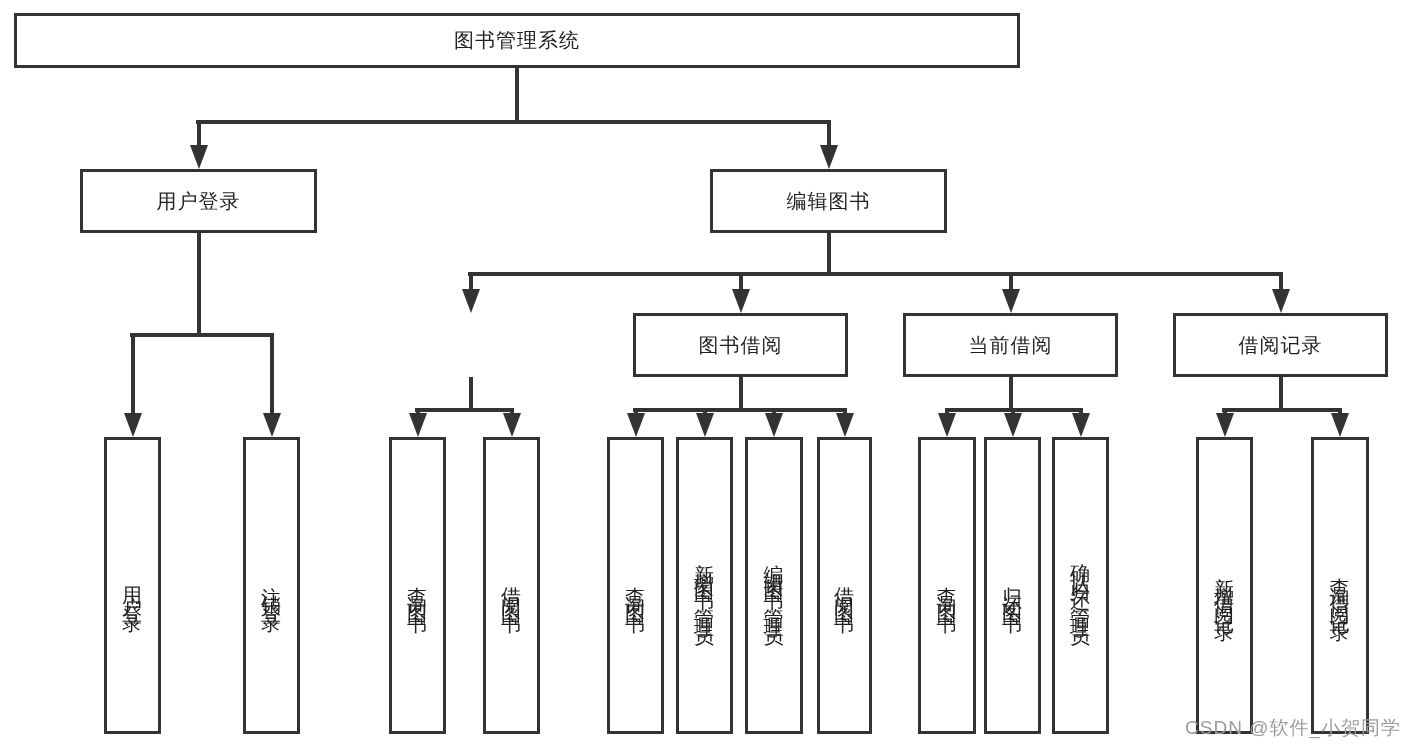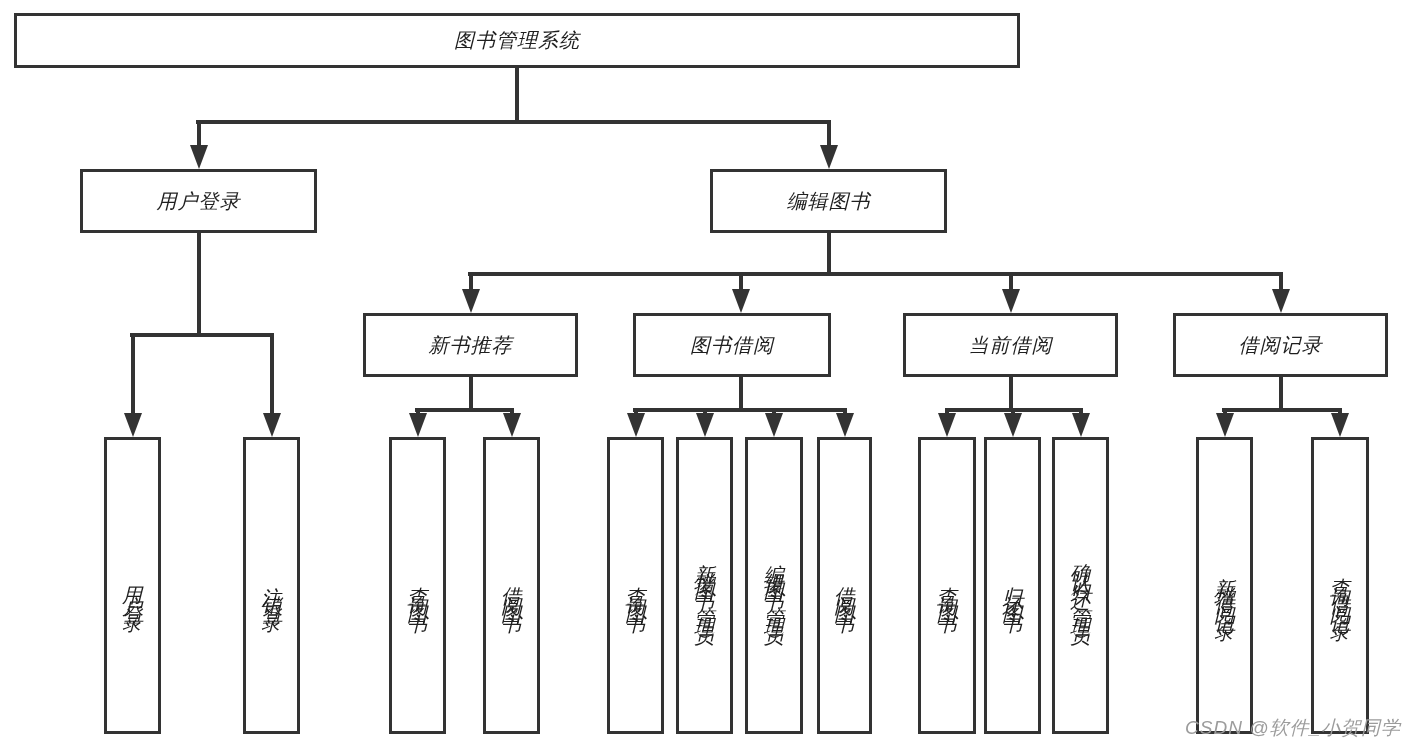--- a/index.html
+++ b/index.html
@@ -7,21 +7,20 @@
     --text:#1f1f1f;
     --box-bg:#ffffff;
     --watermark:#9c9c9c;
     --background:#ffffff;
   }
   html,body{margin:0;padding:0;background:var(--background);}
   body{font-family:"Liberation Sans","DejaVu Sans",sans-serif;}
   .canvas{
     position:relative;width:1405px;height:747px;background:var(--box-bg);
     overflow:hidden;
-    font-style:italic;
   }
   .box{
     position:absolute;background:var(--box-bg);
     border:3px solid var(--line);box-sizing:border-box;
     display:flex;align-items:center;justify-content:center;
     color:var(--text);font-size:20px;letter-spacing:1px;
   }
   .vbox{
     writing-mode:vertical-rl;text-orientation:mixed;
     letter-spacing:9px;line-height:1;
@@ -51,24 +50,21 @@
     <span>图书管理系统</span>
   </div>
 
   <div class="box" style="left:80px;top:169px;width:237px;height:64px">
     <span>用户登录</span>
   </div>
   <div class="box" style="left:710px;top:169px;width:237px;height:64px">
     <span>编辑图书</span>
   </div>
 
-  <div class="box" style="left:363px;top:313px;width:215px;height:64px">
-    <span>新书推荐</span>
-  </div>
-  <div class="box" style="left:633px;top:313px;width:198px;height:64px">
+  <div class="box" style="left:633px;top:313px;width:215px;height:64px">
     <span>图书借阅</span>
   </div>
   <div class="box" style="left:1173px;top:313px;width:215px;height:64px">
     <span>借阅记录</span>
   </div>
   <div class="box" style="left:903px;top:313px;width:215px;height:64px">
     <span>当前借阅</span>
   </div>
 
   <div class="box vbox" style="left:104px;top:437px;width:57px;height:297px">

